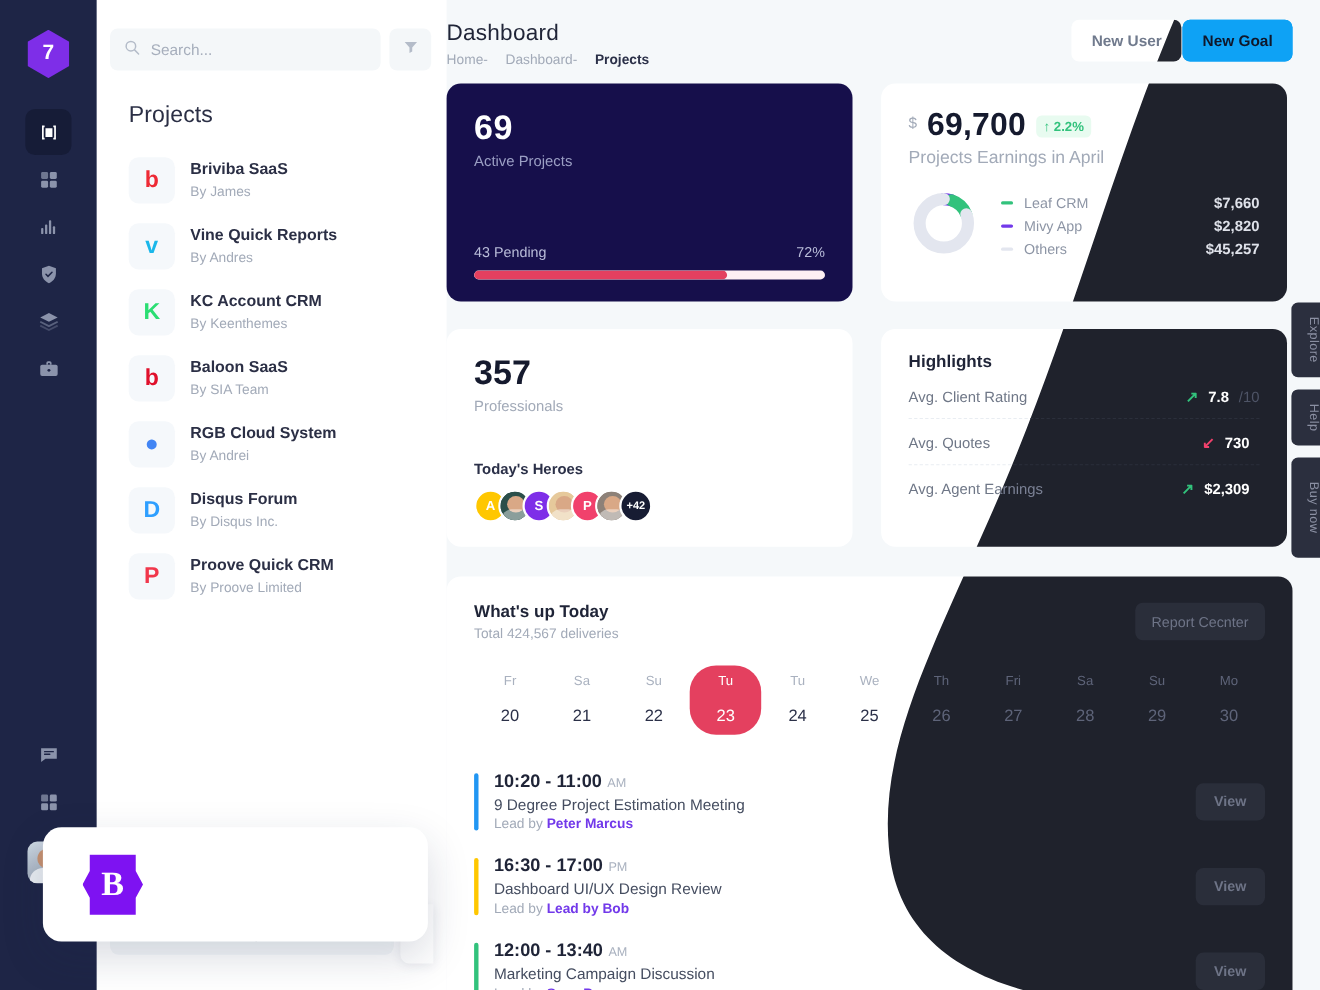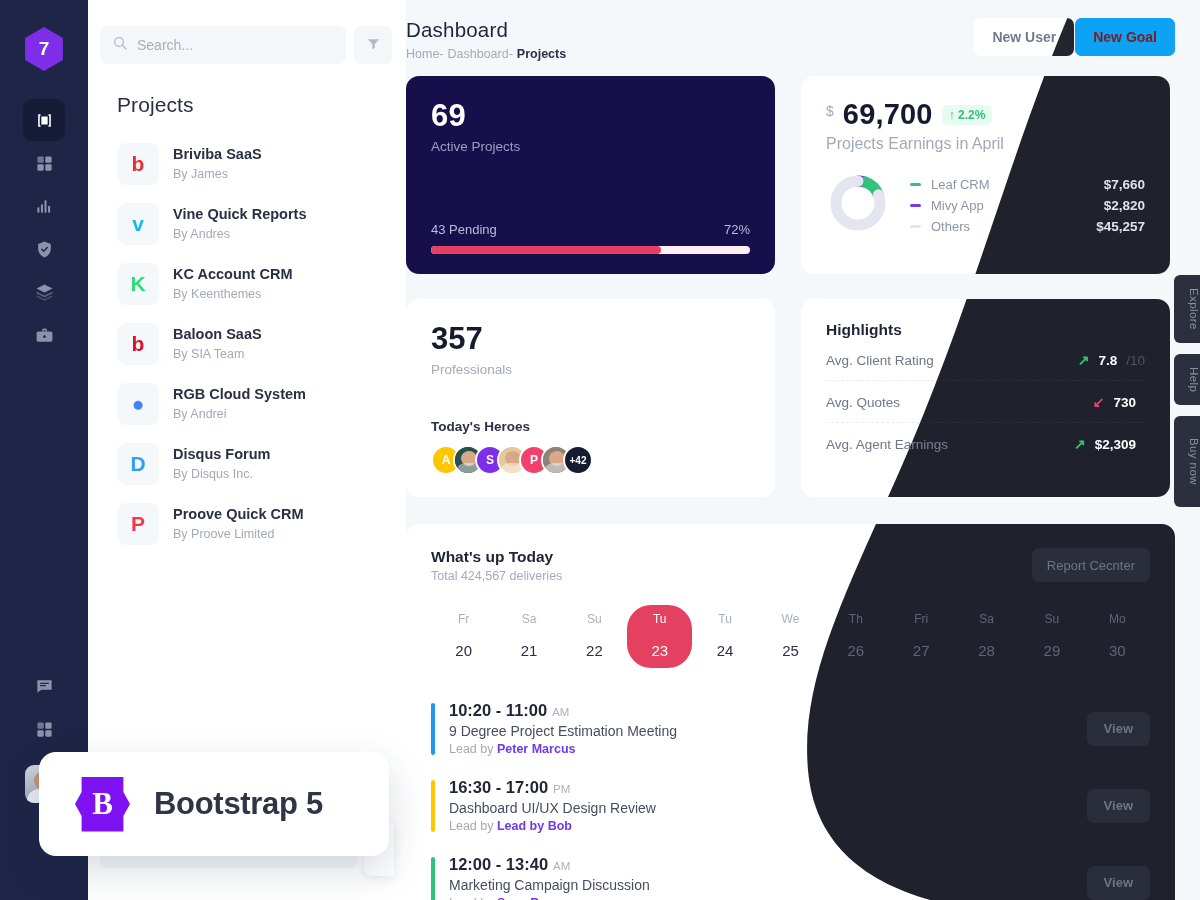--- a/index.html
+++ b/index.html
@@ -106,33 +106,33 @@
     box-shadow: 0 2px 10px rgba(40,50,90,.10);
     display: flex; align-items: center; justify-content: center;
   }
   .layer.dark .collapse-btn { background: #23262f; box-shadow: none; }
 
   
   .main { position: absolute; left: 406px; top: 0; right: 0; height: 788px; }
   .header { padding: 18px 25px 0 0; display: flex; align-items: flex-start; }
   .page-title { font-size: 20.5px; color: #1f2437; letter-spacing: .2px; }
   .layer.dark .page-title { color: #e8eaef; }
-  .crumbs { margin-top: 5px; font-size: 12.5px; display: flex; gap: 4px; }
+  .crumbs { margin-top: 5px; font-size: 12.5px; display: flex; gap: 16px; }
   .crumbs .mut { color: #a2aab8; }
   .crumbs .cur { color: #2b3048; font-weight: bold; }
   .layer.dark .crumbs .mut { color: #565c6e; }
   .layer.dark .crumbs .cur { color: #d8dbe4; }
   .hdr-actions { margin-left: auto; display: flex; gap: 1px; align-items: flex-end; }
   .btn {
     height: 38px; padding: 0 18px; border-radius: 7px; font-size: 14px; font-weight: bold;
     display: flex; align-items: center; justify-content: center;
   }
   .btn-light { background: #ffffff; color: #707a8d; }
   .layer.dark .btn-light { background: #23262f; color: #6c7285; }
-  .btn-primary { background: #0ea2f5; color: #7f1d1d; }
+  .btn-primary { background: #0ea2f5; color: #0f172a; }
 
   .grid-top { display: flex; gap: 26px; padding: 15px 25px 0 0; }
   .card { border-radius: 13px; background: #fff; }
   .layer.dark .card { background: #1f222c; }
 
   .card-navy {
     width: 369px; height: 198px; background: #160f4b; border-radius: 13px;
     padding: 22px 25px 20px; display: flex; flex-direction: column; color: #fff;
   }
   .layer.dark .card-navy { background: #1f222c; }
@@ -947,16 +947,15 @@
   <div class="side-tabs">
     <div class="side-tab">Explore</div>
     <div class="side-tab">Help</div>
     <div class="side-tab tall">Buy now</div>
   </div>
 
   <div class="bs-badge">
     <div class="bs-mark">
       <span class="bs-b">B</span>
     </div>
-    <div class="bs-text">Bootstrap 5</div>
   </div>
 
 </div>
 
 </body></html>

